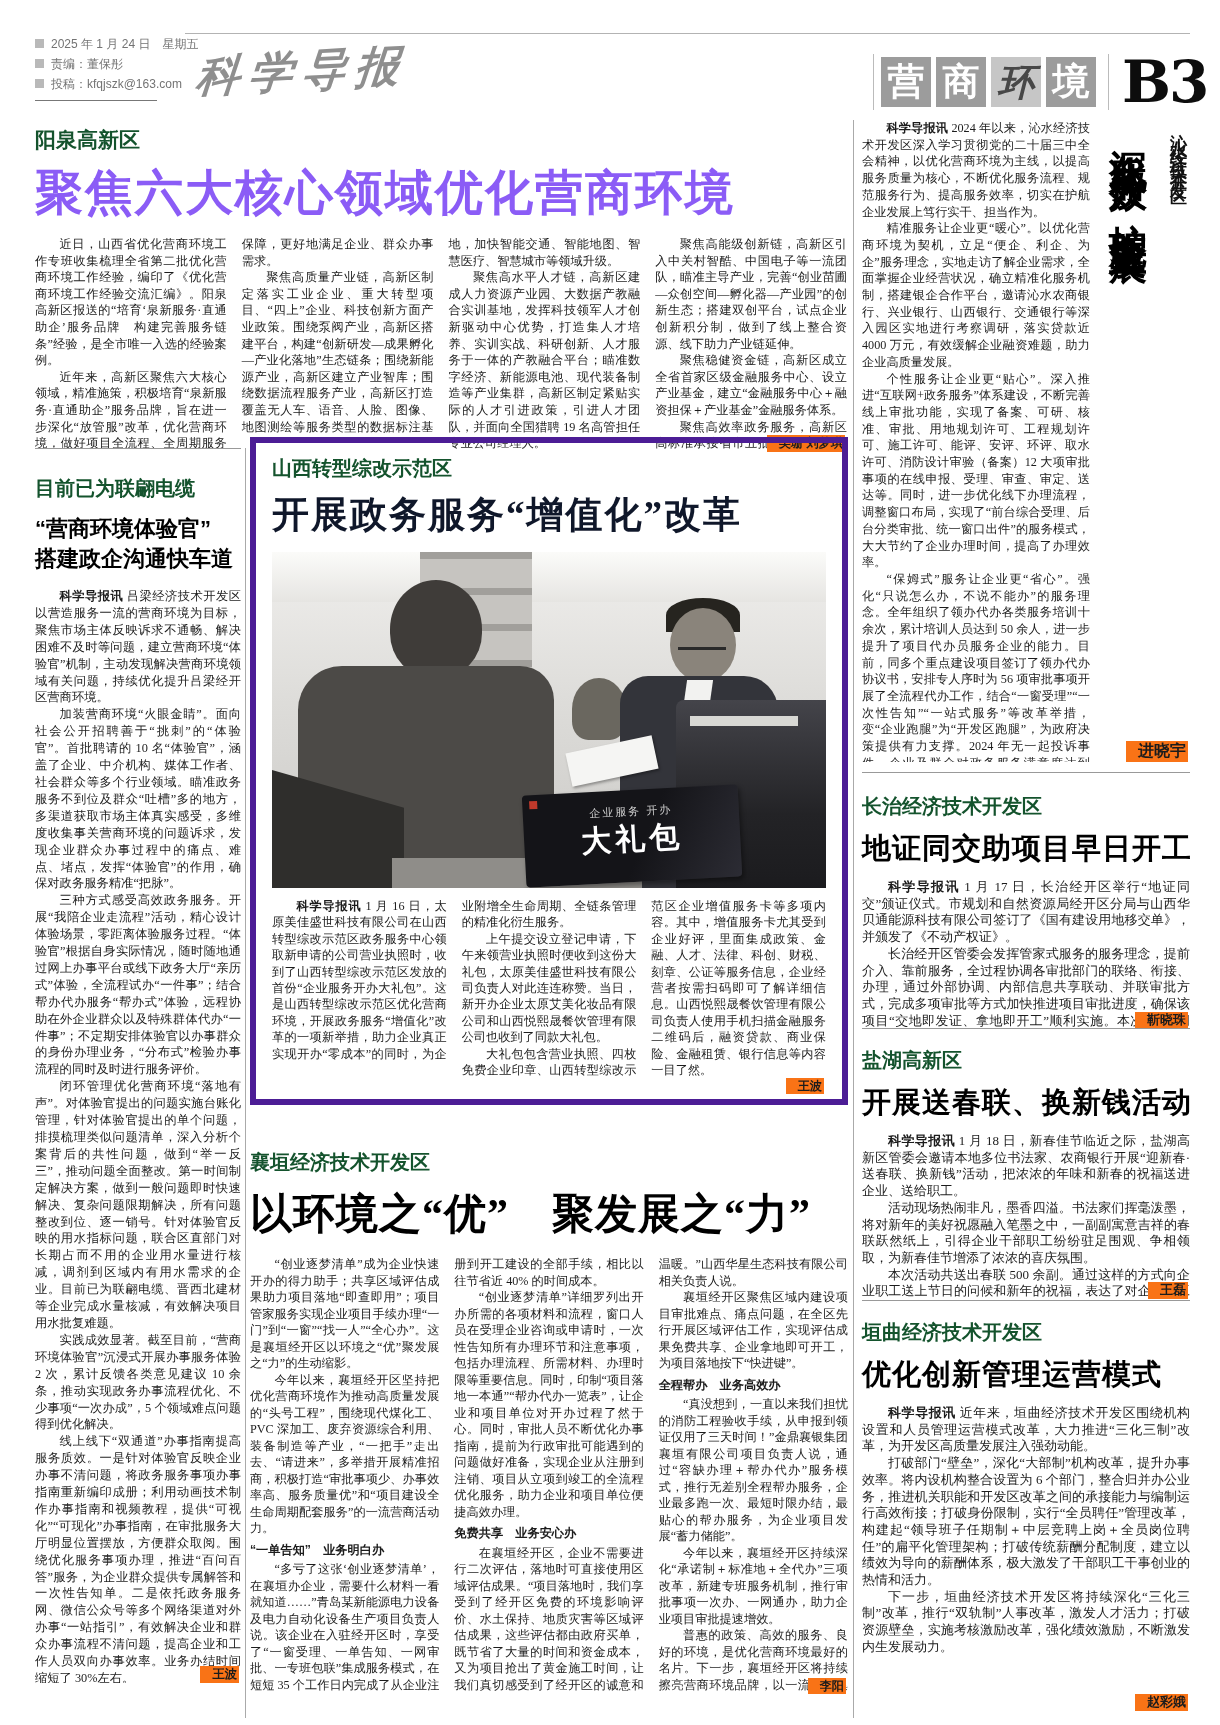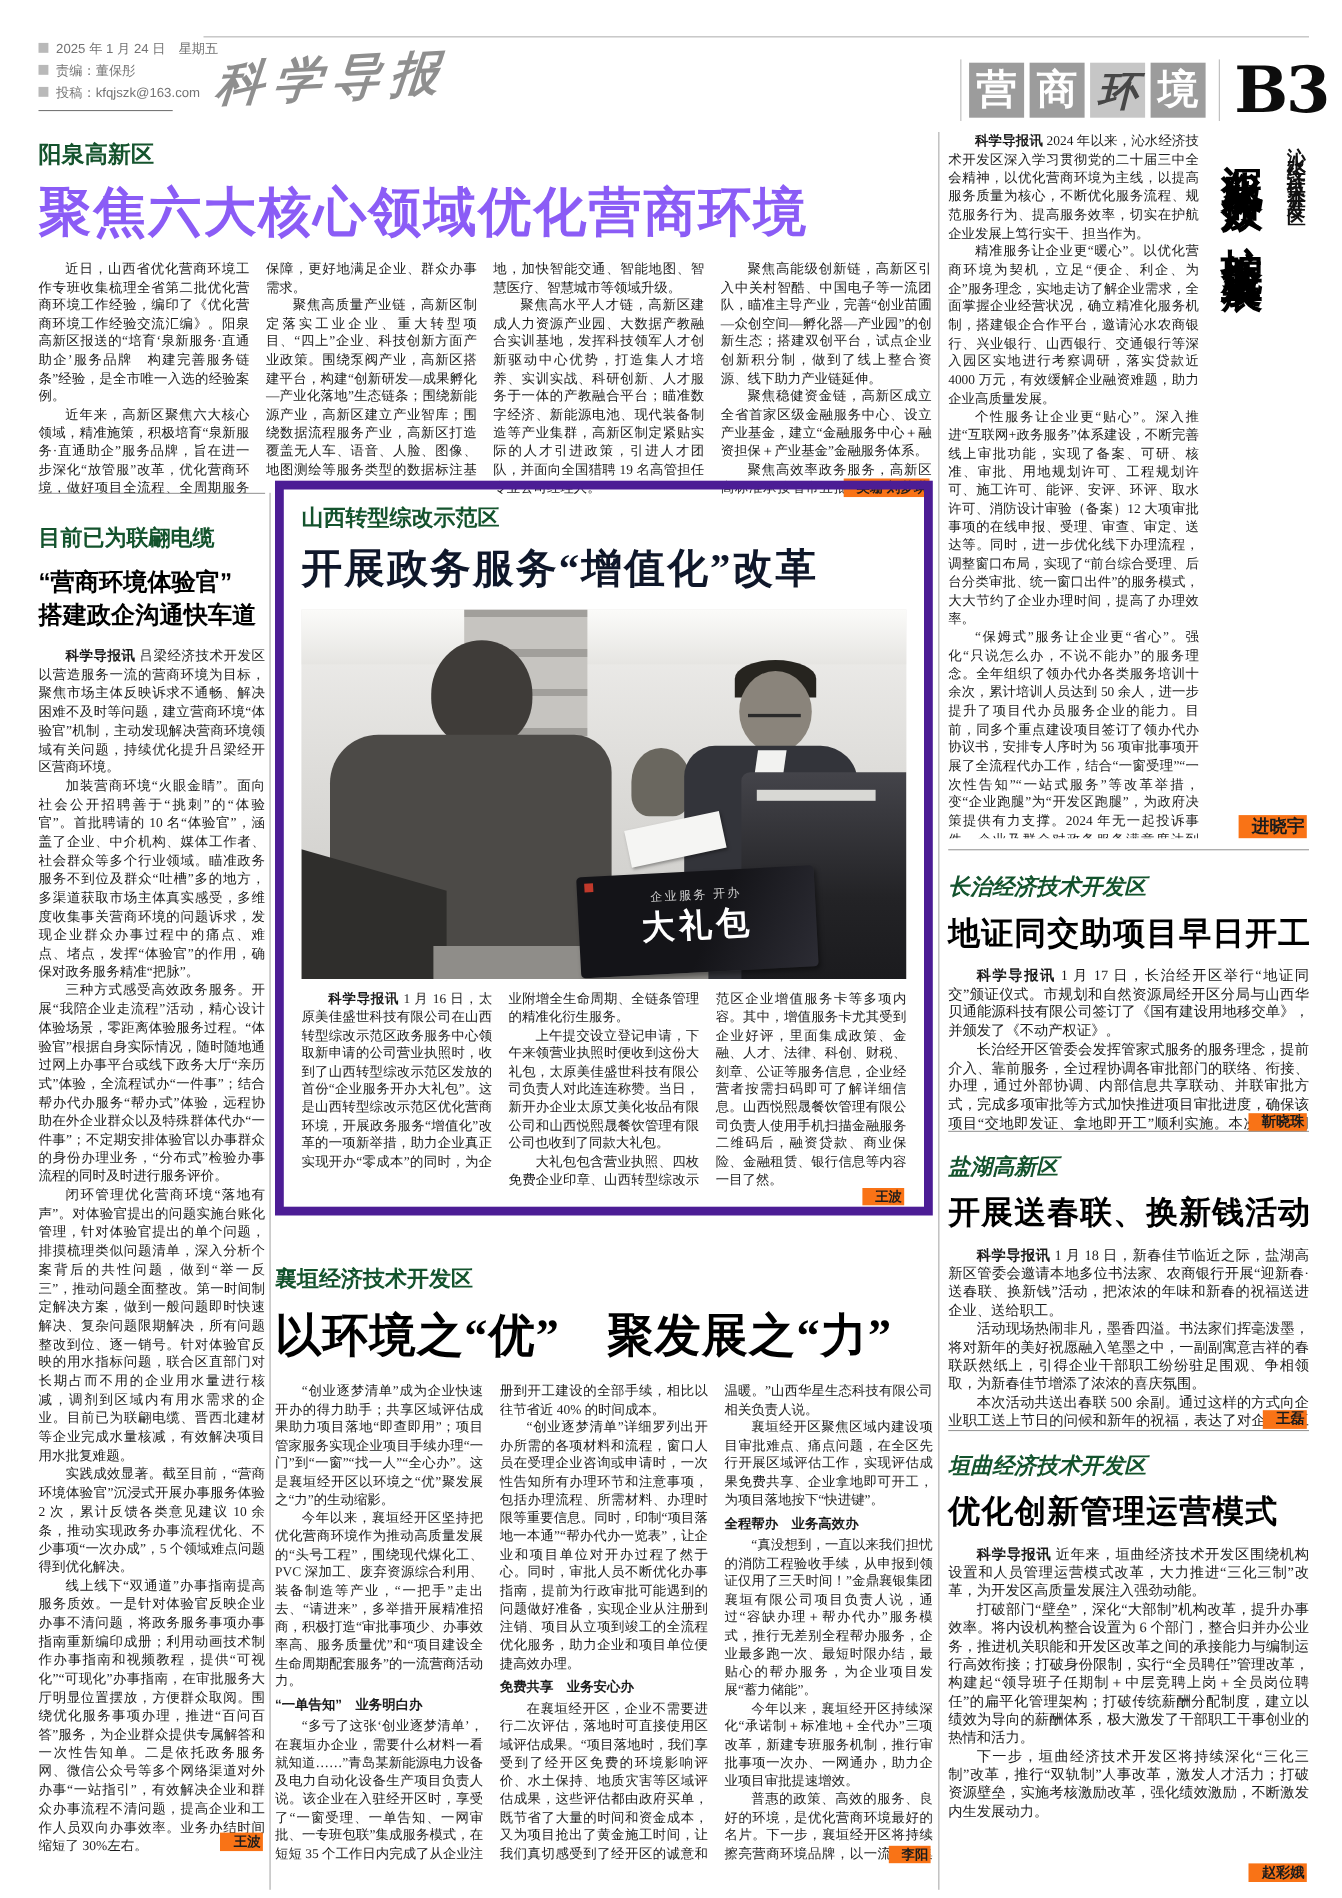--- a/index.html
+++ b/index.html
@@ -42,41 +42,41 @@
   
   #a-qinshui{position:absolute;left:862px;top:120px;width:328px;height:642px;}
   #a-qinshui .vh{float:right;writing-mode:vertical-rl;height:545px;margin:0 0 8px 12px;}
   #a-qinshui .vh-kicker{font-family:"Liberation Sans",sans-serif;font-weight:bold;font-size:17px;
                         letter-spacing:7px;margin-left:14px;color:#111;}
   #a-qinshui .vh-title{font-family:"Liberation Serif",serif;font-weight:bold;font-size:38px;
                        letter-spacing:5px;color:#000;}
   #a-qinshui .art-body{height:100%;overflow:hidden;font-size:12.2px;line-height:16.7px;}
   
   .r-art{position:absolute;left:862px;width:328px;border-top:1px solid #999;}
-  .r-art .kicker{font-size:20px;font-style:italic;}
+  .r-art .kicker{font-size:20px;}
   .r-art h2{margin:9px 0 10px;font-family:Liberation Mono, monospace;font-weight:bold;
             font-size:29px;letter-spacing:1px;color:#000000;white-space:nowrap;}
   .r-art .art-body{position:relative;overflow:hidden;font-size:13px;line-height:16.7px;}
   #a-changzhi{top:772px;height:256px;padding-top:20px;}
   #a-changzhi .art-body{height:150px;}
   #a-yanhu{top:1028px;height:272px;padding-top:18px;}
   #a-yanhu .art-body{height:166px;}
   #a-yuanqu{top:1300px;height:420px;padding-top:18px;}
   #a-yuanqu .art-body{height:306px;}
   
   #a-lvliang{position:absolute;left:35px;top:448px;width:206px;height:1270px;
              border-top:1px solid #999;padding-top:26px;box-sizing:border-box;}
   #a-lvliang .kicker{font-size:20px;}
   #a-lvliang h2{margin:12px 0 14px;font-family:"Liberation Sans",sans-serif;font-weight:bold;
                 font-size:22px;line-height:30px;color:#000;}
   #a-lvliang .art-body{position:relative;height:1095px;overflow:hidden;
                        font-size:12.3px;line-height:16.9px;}
   
   #a-box{position:absolute;left:250px;top:437px;width:598px;height:668px;box-sizing:border-box;
-         border:8px solid #4c1d95;padding:12px 16px;}
+         border:6px solid #4c1d95;padding:12px 16px;}
   #a-box .kicker{font-size:20px;}
   #a-box h2{margin:8px 0 12px;font-family:"Liberation Serif",serif;font-weight:bold;
             font-size:37px;letter-spacing:2px;color:#0f172a;white-space:nowrap;}
   #a-box .art-body{position:relative;height:196px;overflow:hidden;
       column-count:3;column-gap:15px;column-fill:auto;font-size:12.2px;line-height:16.4px;}
   
   #photo{position:relative;height:336px;margin:2px 0 10px;overflow:hidden;
          background:linear-gradient(180deg,#f0efed 0%,#dddcd9 45%,#c9c8c5 100%);}
   .ph-ceiling{position:absolute;top:0;left:0;right:0;height:50px;
               background:linear-gradient(180deg,#fbfbf9,#e6e5e2);}

